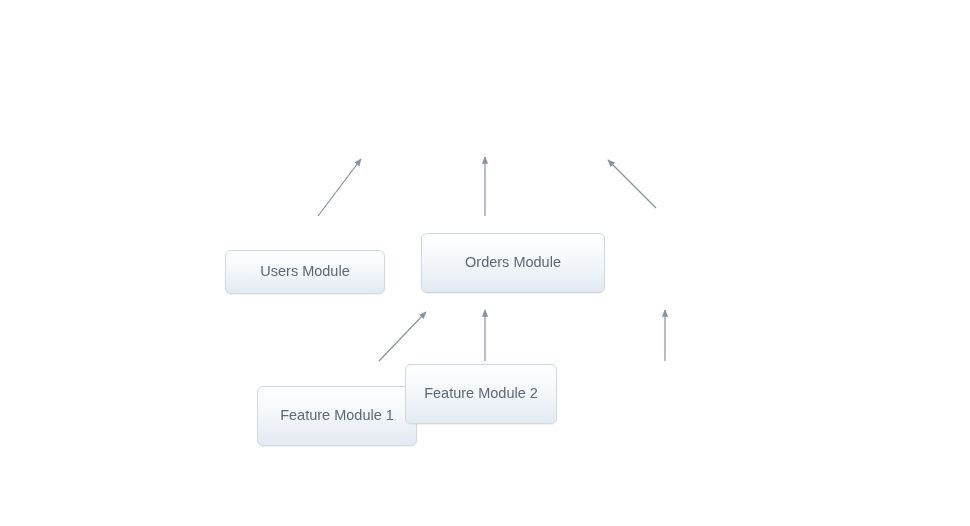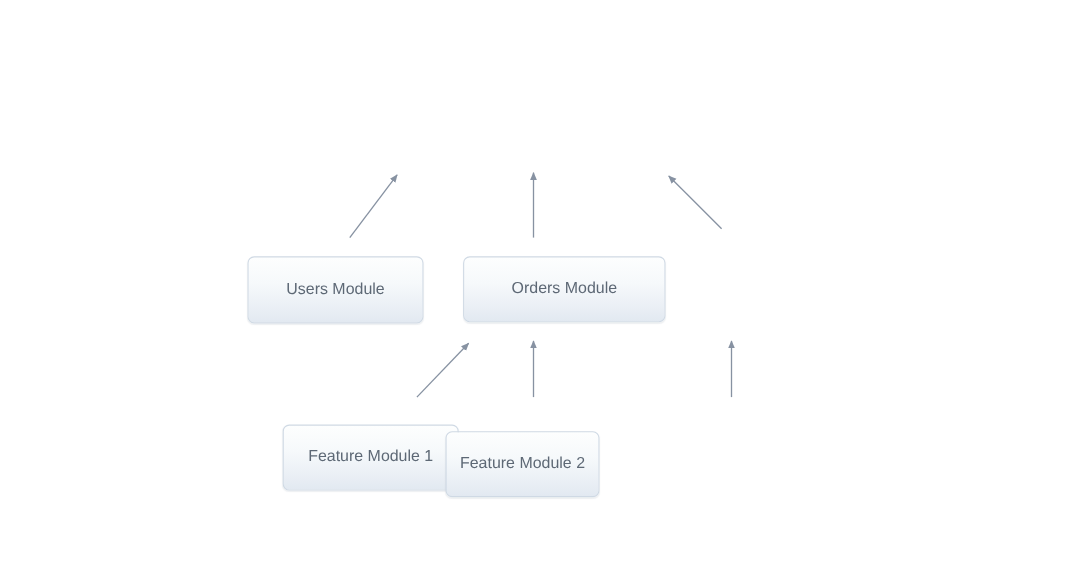--- a/index.html
+++ b/index.html
@@ -69,19 +69,19 @@
     </defs>
     <line x1="318" y1="216" x2="361" y2="159" stroke="#8792a2" stroke-width="1.2" marker-end="url(#arrowhead)"></line>
     <line x1="485" y1="216" x2="485" y2="157" stroke="#8792a2" stroke-width="1.2" marker-end="url(#arrowhead)"></line>
     <line x1="656" y1="208" x2="608" y2="160" stroke="#8792a2" stroke-width="1.2" marker-end="url(#arrowhead)"></line>
     <line x1="379" y1="361" x2="426" y2="312" stroke="#8792a2" stroke-width="1.2" marker-end="url(#arrowhead)"></line>
     <line x1="485" y1="361" x2="485" y2="310" stroke="#8792a2" stroke-width="1.2" marker-end="url(#arrowhead)"></line>
     <line x1="665" y1="361" x2="665" y2="310" stroke="#8792a2" stroke-width="1.2" marker-end="url(#arrowhead)"></line>
   </svg>
 
 
-  <div class="node node-leaf" id="node-users-module" style="left: 225px; top: 233px; width: 160px; height: 61px;">Users Module</div>
+  <div class="node node-leaf" id="node-users-module" style="left: 225px; top: 250px; width: 160px; height: 44px;">Users Module</div>
   <div class="node node-leaf" id="node-orders-module" style="left: 421px; top: 233px; width: 184px; height: 60px;">Orders Module</div>
 
   <div class="node node-leaf" id="node-feature-module-1" style="left: 225px; top: 386px; width: 160px; height: 60px; margin-left: 32px;">Feature Module 1</div>
-  <div class="node node-leaf" id="node-feature-module-2" style="left: 405px; top: 392px; width: 140px; height: 60px;">Feature Module 2</div>
+  <div class="node node-leaf" id="node-feature-module-2" style="left: 405px; top: 364px; width: 152px; height: 60px;">Feature Module 2</div>
 
 </div>
 
 </body></html>

